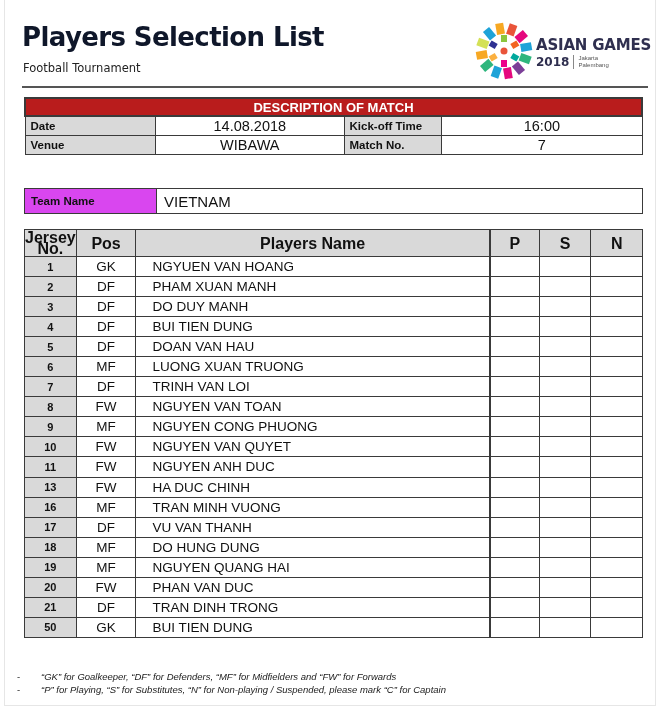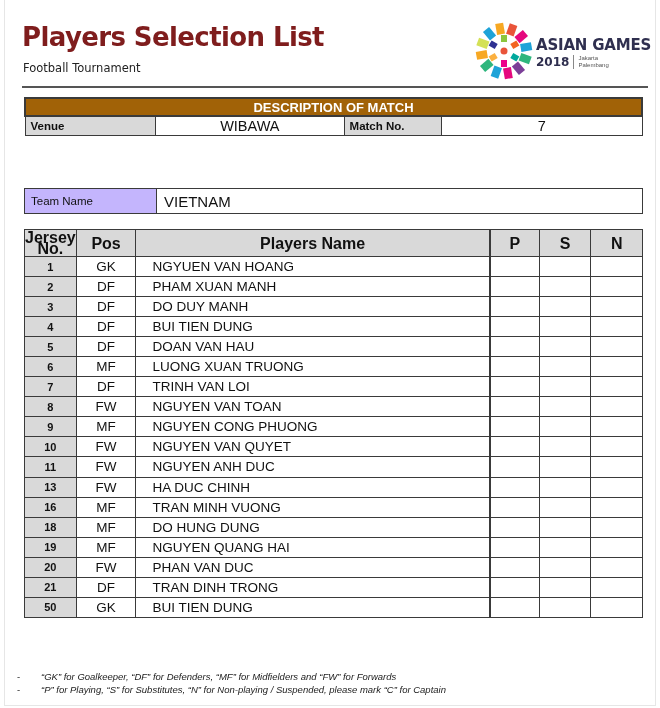--- a/index.html
+++ b/index.html
@@ -1,43 +1,43 @@
 <!DOCTYPE html>
 <html><head>
 <meta charset="utf-8">
 <style>
   * { box-sizing: border-box; margin: 0; padding: 0; }
   html, body { width: 660px; height: 708px; background: #ffffff; overflow: hidden; }
   body { position: relative; font-family: "Liberation Sans", sans-serif; color: #111; }
   .page { position: absolute; left: 4px; top: 0; width: 652px; height: 706px; border: 1px solid #e6e6e6; border-top: none; background: #fff; }
 
-  .title { position: absolute; left: 17px; top: 22px; font-family: "DejaVu Sans", sans-serif; font-weight: bold; font-size: 26px; letter-spacing: -0.6px; color: #7f1d1d; }
+  .title { position: absolute; left: 17px; top: 22px; font-family: "DejaVu Sans", sans-serif; font-weight: bold; font-size: 26px; letter-spacing: -0.6px; color: #0f172a; }
   .subtitle { position: absolute; left: 18px; top: 61px; font-family: "DejaVu Sans", sans-serif; font-size: 11.5px; color: #222; }
   .header-rule { position: absolute; left: 17px; top: 86px; width: 626px; height: 2px; background: #555; }
 
   .logo { position: absolute; left: 470px; top: 22px; width: 58px; height: 58px; }
   .logo-text { position: absolute; left: 531px; top: 36px; }
   .logo-title { font-family: "DejaVu Sans", sans-serif; font-weight: bold; font-size: 15px; color: #2f2f4f; letter-spacing: -0.2px; white-space: nowrap; }
   .logo-year-row { display: flex; align-items: center; margin-top: 1px; }
   .logo-year { font-family: "DejaVu Sans", sans-serif; font-weight: bold; font-size: 12px; color: #2f2f4f; }
   .logo-sep { width: 1px; height: 14px; background: #888; margin: 0 4px; }
   .logo-cities { font-size: 6px; line-height: 7px; color: #555; }
 
   table { border-collapse: collapse; position: absolute; }
   td, th { border: 1px solid #3a3a3a; }
 
   .desc { left: 24px; top: 97px; width: 619px; }
-  .desc .banner { background: #a16207; color: #fff; font-weight: bold; font-size: 13px; text-align: center; height: 18px; padding: 0; border: 2px solid #3a3a3a; }
+  .desc .banner { background: #b91c1c; color: #fff; font-weight: bold; font-size: 13px; text-align: center; height: 18px; padding: 0; border: 2px solid #3a3a3a; }
   .desc td { height: 19px; font-size: 14.5px; }
   .desc .lbl { background: #d9d9d9; font-weight: bold; font-size: 11.5px; padding-left: 5px; }
   .desc .val { text-align: center; background: #fff; }
 
   .team { left: 24px; top: 188px; width: 619px; }
   .team td { height: 25px; }
-  .team .lbl { background: #c4b5fd; font-weight: normal; font-size: 11.5px; padding-left: 6px; width: 132px; }
+  .team .lbl { background: #d946ef; font-weight: bold; font-size: 11.5px; padding-left: 6px; width: 132px; }
   .team .val { font-size: 15px; padding-left: 7px; }
 
   .players { left: 24px; top: 229px; width: 619px; }
   .players th { background: #d9d9d9; font-weight: bold; font-size: 16px; height: 27px; text-align: center; line-height: 11px; }
   .players td { height: 20.05px; font-size: 13.5px; background: #fff; }
   .players td.no { background: #d9d9d9; font-weight: bold; font-size: 11px; text-align: center; }
   .players td.pos { text-align: center; }
   .players td.name { padding-left: 16px; }
   .players .mark { border-left: 1px solid #3a3a3a; }
   .players .thick-l { border-left: 2px solid #3a3a3a; }
@@ -103,20 +103,26 @@
     <col style="width:131px">
       <col style="width:189px">
       <col style="width:98px">
       <col style="width:201px">
   </colgroup>
   <tbody>
       <tr>
     <th class="banner" colspan="4">DESCRIPTION OF MATCH</th>
   </tr>
   <tr>
+    <td class="lbl">Date</td>
+    <td class="val">14.08.2018</td>
+    <td class="lbl">Kick-off Time</td>
+    <td class="val">16:00</td>
+  </tr>
+  <tr>
     <td class="lbl">Venue</td>
     <td class="val">WIBAWA</td>
     <td class="lbl">Match No.</td>
     <td class="val">7</td>
   </tr>
 </tbody>
   </table>
 
 <table class="team">
   <tbody>
@@ -245,20 +251,28 @@
       </tr>
       <tr>
         <td class="no">16</td>
         <td class="pos">MF</td>
         <td class="name">TRAN MINH VUONG</td>
         <td class="mark thick-l"></td>
         <td class="mark"></td>
         <td class="mark"></td>
       </tr>
       <tr>
+        <td class="no">17</td>
+        <td class="pos">DF</td>
+        <td class="name">VU VAN THANH</td>
+        <td class="mark thick-l"></td>
+        <td class="mark"></td>
+        <td class="mark"></td>
+      </tr>
+      <tr>
         <td class="no">18</td>
         <td class="pos">MF</td>
         <td class="name">DO HUNG DUNG</td>
         <td class="mark thick-l"></td>
         <td class="mark"></td>
         <td class="mark"></td>
       </tr>
       <tr>
         <td class="no">19</td>
         <td class="pos">MF</td>

